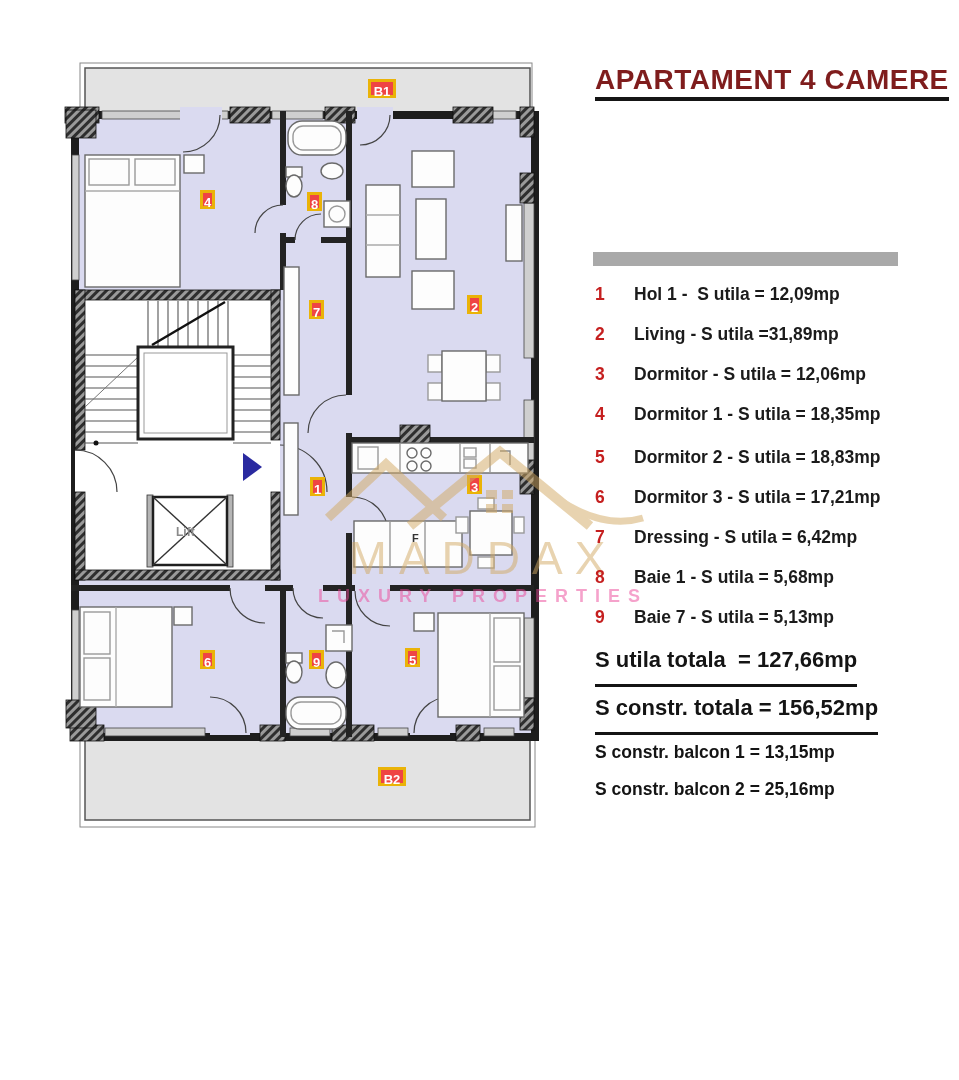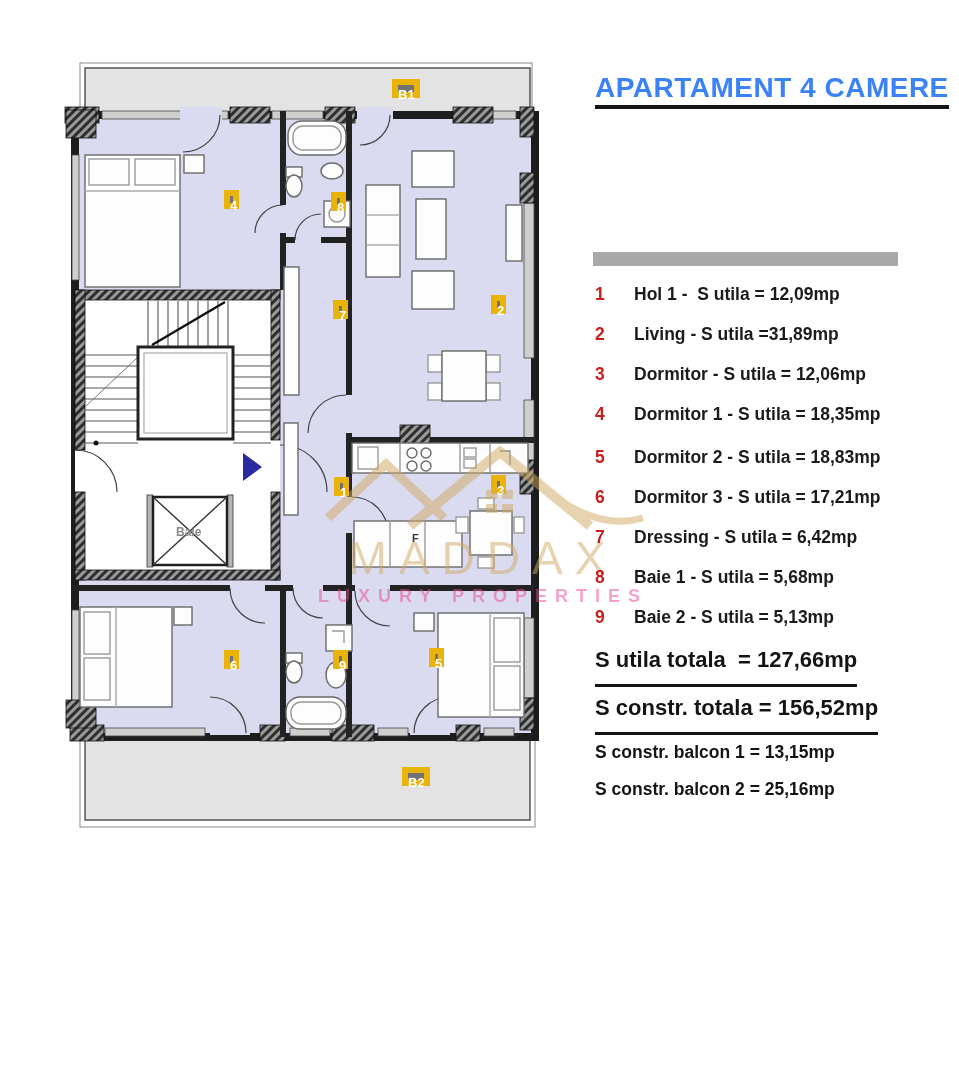--- a/index.html
+++ b/index.html
@@ -3,39 +3,39 @@
 <meta charset="utf-8">
 <style>
   html,body{margin:0;padding:0;background:#fff;}
   body{width:959px;height:1080px;position:relative;overflow:hidden;
        font-family:"Liberation Sans",sans-serif;}
   .page{position:absolute;inset:0;background:#fff;}
 
   
   .plan{position:absolute;left:60px;top:55px;width:500px;height:790px;}
   .plan svg{position:absolute;inset:0;}
-  .badge{position:absolute;background:#737373;border:6px solid #eab308;color:#fff;
+  .badge{position:absolute;background:#ef4444;border:3px solid #eab308;color:#fff;
          font-weight:bold;font-size:13px;width:15px;height:19px;line-height:19px;
-         text-align:center;box-sizing:border-box;z-index:3;margin-left:24px;}
+         text-align:center;box-sizing:border-box;z-index:3;}
   .badge.wide{width:28px;}
   .lift-label{position:absolute;color:#8a8a8a;font-weight:bold;font-size:12px;z-index:3;}
   .f-label{position:absolute;color:#333;font-weight:bold;font-size:11px;z-index:3;}
 
   
   .watermark{position:absolute;left:298px;top:438px;width:370px;text-align:center;
              z-index:5;pointer-events:none;opacity:.5;}
   .watermark .brand{color:#d2a963;font-weight:normal;font-size:46px;letter-spacing:12px;
                     line-height:44px;margin-top:2px;}
   .watermark .tagline{color:#ec4899;font-weight:bold;font-size:18px;letter-spacing:8px;
                       margin-top:6px;}
 
   
   .legend-title{position:absolute;left:595px;top:64px;font-size:28px;font-weight:bold;
-                color:#3b82f6;border-bottom:4px solid #151515;padding-bottom:1px;
-                letter-spacing:.5px;z-index:6;margin-top:8px;}
+                color:#7f1d1d;border-bottom:4px solid #151515;padding-bottom:1px;
+                letter-spacing:.5px;z-index:6;}
   .legend-bar{position:absolute;left:593px;top:252px;width:305px;height:14px;
               background:#a9a9a9;z-index:6;}
   .legend-row{position:absolute;left:595px;display:flex;font-size:17.5px;font-weight:bold;
               color:#1b1b1b;z-index:6;}
   .legend-row .num{color:#c51f1f;min-width:16px;}
   .legend-row .lbl{margin-left:23px;white-space:pre;}
   .total{position:absolute;left:595px;font-weight:bold;color:#141414;white-space:pre;z-index:6;}
   .total.big{font-size:22px;border-bottom:3px solid #141414;padding-bottom:11px;}
   .total.small{font-size:17.5px;}
 </style>
@@ -270,21 +270,21 @@
     <span class="badge" style="left:247px;top:137px">8</span>
     <span class="badge" style="left:407px;top:240px">2</span>
     <span class="badge" style="left:249px;top:245px">7</span>
     <span class="badge" style="left:250px;top:422px">1</span>
     <span class="badge" style="left:407px;top:420px">3</span>
     <span class="badge" style="left:140px;top:595px">6</span>
     <span class="badge" style="left:249px;top:595px">9</span>
     <span class="badge" style="left:345px;top:593px">5</span>
     <span class="badge wide" style="left:308px;top:24px">B1</span>
     <span class="badge wide" style="left:318px;top:712px">B2</span>
-    <span class="lift-label" style="left:116px;top:470px">Baie</span>
+    <span class="lift-label" style="left:116px;top:470px">Lift</span>
     <span class="f-label" style="left:352px;top:477px">F</span>
   </div>
 
   <div class="watermark">
     <svg width="330" height="92" viewBox="0 0 330 92">
       <path d="M 10 80 L 68 26 L 126 80" fill="none" stroke="#d2a963" stroke-width="9"></path>
       <path d="M 92 88 L 182 14 L 272 88" fill="none" stroke="#d2a963" stroke-width="10"></path>
       <path d="M 238 60 Q 285 92 325 80" fill="none" stroke="#d2a963" stroke-width="7"></path>
       <rect x="168" y="52" width="11" height="9" fill="#d2a963"></rect>
       <rect x="184" y="52" width="11" height="9" fill="#d2a963"></rect>
@@ -325,21 +325,21 @@
   <div class="legend-row" style="top:527px">
     <span class="num">7</span>
     <span class="lbl">Dressing - S utila = 6,42mp</span>
   </div>
   <div class="legend-row" style="top:567px">
     <span class="num">8</span>
     <span class="lbl">Baie 1 - S utila = 5,68mp</span>
   </div>
   <div class="legend-row" style="top:607px">
     <span class="num">9</span>
-    <span class="lbl">Baie 2 - S utila = 5,13mp</span>
+    <span class="lbl">Baie 7 - S utila = 5,13mp</span>
   </div>
 
   <div class="total big" style="top:647px">S utila totala  = 127,66mp</div>
   <div class="total big" style="top:695px">S constr. totala = 156,52mp</div>
   <div class="total small" style="top:742px">S constr. balcon 1 = 13,15mp</div>
   <div class="total small" style="top:779px">S constr. balcon 2 = 25,16mp</div>
 
 </div>
 
 </body></html>

